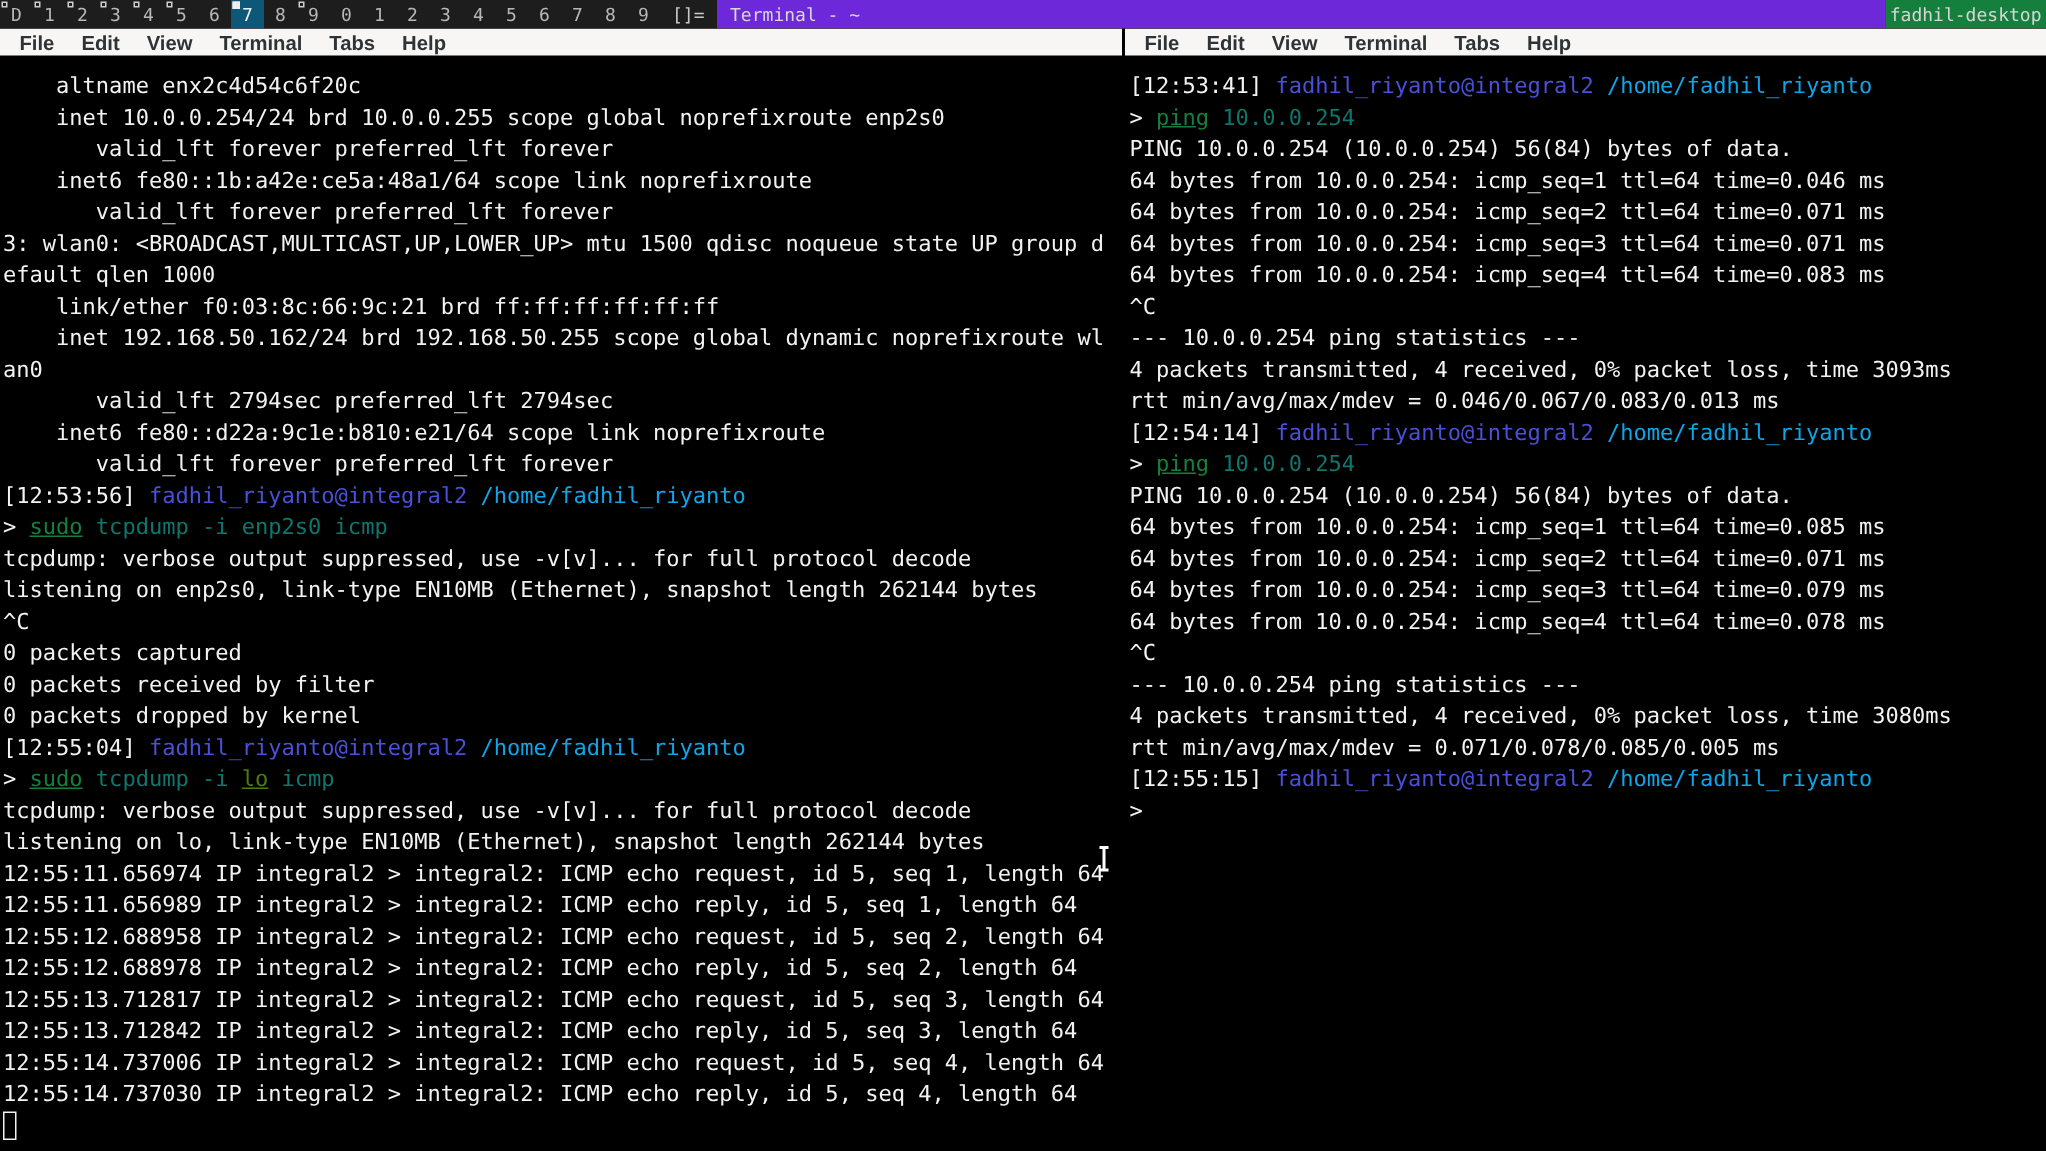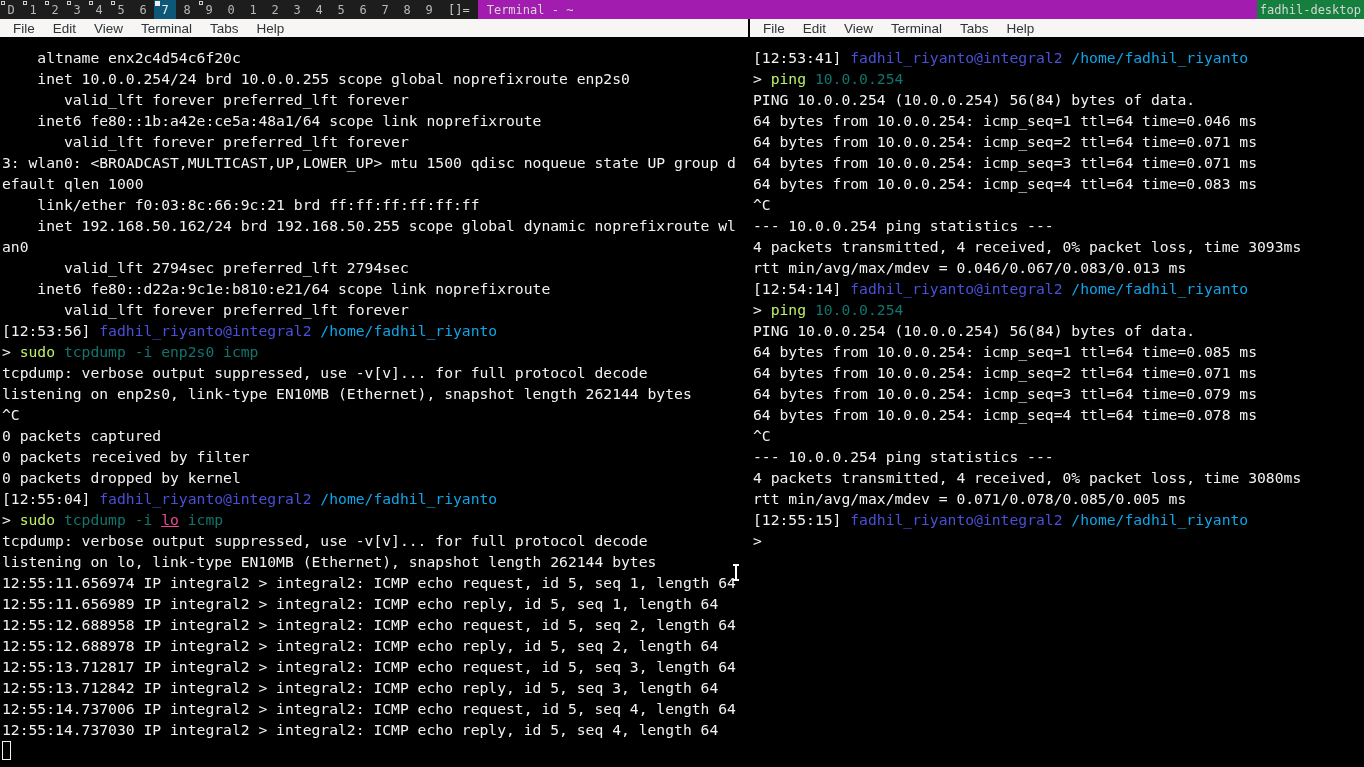--- a/index.html
+++ b/index.html
@@ -10,45 +10,45 @@
   .topbar { position:absolute; top:0; left:0; width:1364px; height:19px;
             background:#1d1d1d; display:flex; align-items:stretch;
             font-size:12px; color:#b8b8b8; }
   .tag { position:relative; width:22px; display:flex; align-items:center;
          justify-content:center; cursor:default; }
   .tag.sel { background:#0d5878; color:#efefef; }
   .sq { position:absolute; top:1px; left:1px; width:4px; height:4px;
         border:1px solid #cfcfcf; background:transparent; }
   .sq.fill { background:#efefef; border-color:#efefef; width:5px; height:5px; }
   .ltsymbol { padding:0 8px; display:flex; align-items:center; color:#c8c8c8; }
-  .wintitle { flex:1; background:#a21caf; color:#d8d8d8; display:flex;
+  .wintitle { flex:1; background:#6d28d9; color:#d8d8d8; display:flex;
               align-items:center; padding-left:9px; }
   .statustext { background:#15803d; color:#d6d6d6; display:flex;
                 align-items:center; padding:0 3px; }
 
   
   .window { position:absolute; top:19px; bottom:0; background:#000; overflow:hidden; }
   #win-left  { left:0;   width:748px; }
   #win-right { left:750px; width:614px; }
   .menubar { height:18px; background:#f7f6f5; display:flex; align-items:center;
              padding-left:4px; font-family:"Liberation Sans", sans-serif;
-             font-size:13.5px; color:#2e3436; }
+             font-size:13.5px; color:#2e3436;font-weight:bold; }
   .menu-item { padding:0 9px; height:100%; display:flex; align-items:center;
                cursor:default; }
   .term { position:absolute; top:26px; left:0; right:0; bottom:0; background:#000;
           padding:2px 0 0 2px; font-size:14.7px; line-height:21px;
           white-space:pre; overflow:hidden; }
   #win-right .term { padding-left:3px; }
   .tline { height:21px; }
   .sg-d  { color:#f2f2f2; }
   .sg-u  { color:#4a50d8; }
   .sg-p  { color:#0ea5e9; }
-  .sg-c  { color:#bef264; }
+  .sg-c  { color:#15803d;text-decoration:underline; }
   .sg-a  { color:#0f766e; }
-  .sg-ul { color:#ec4899; text-decoration:underline; }
+  .sg-ul { color:#4d7c0f; text-decoration:underline; }
   .cursor-box { display:inline-block; width:9px; height:19px; margin-top:1px;
                 border:1px solid #f2f2f2; vertical-align:top; }
 
   
   .ibeam { position:absolute; left:735px; top:565px; width:2px; height:15px;
            background:#fff; }
   .ibeam:before, .ibeam:after { content:""; position:absolute; left:-2px;
            width:6px; height:2px; background:#fff; }
   .ibeam:before { top:-1px; } .ibeam:after { bottom:-1px; }
 </style>

